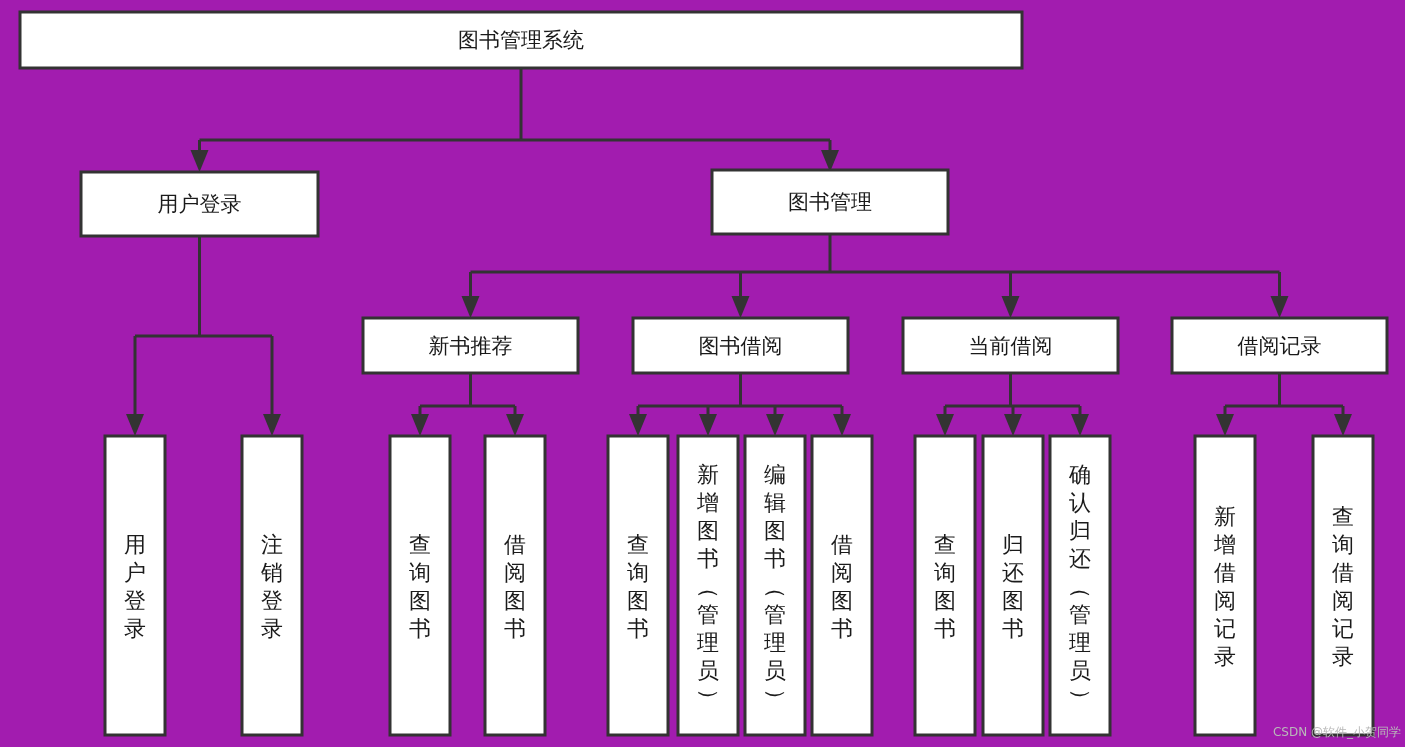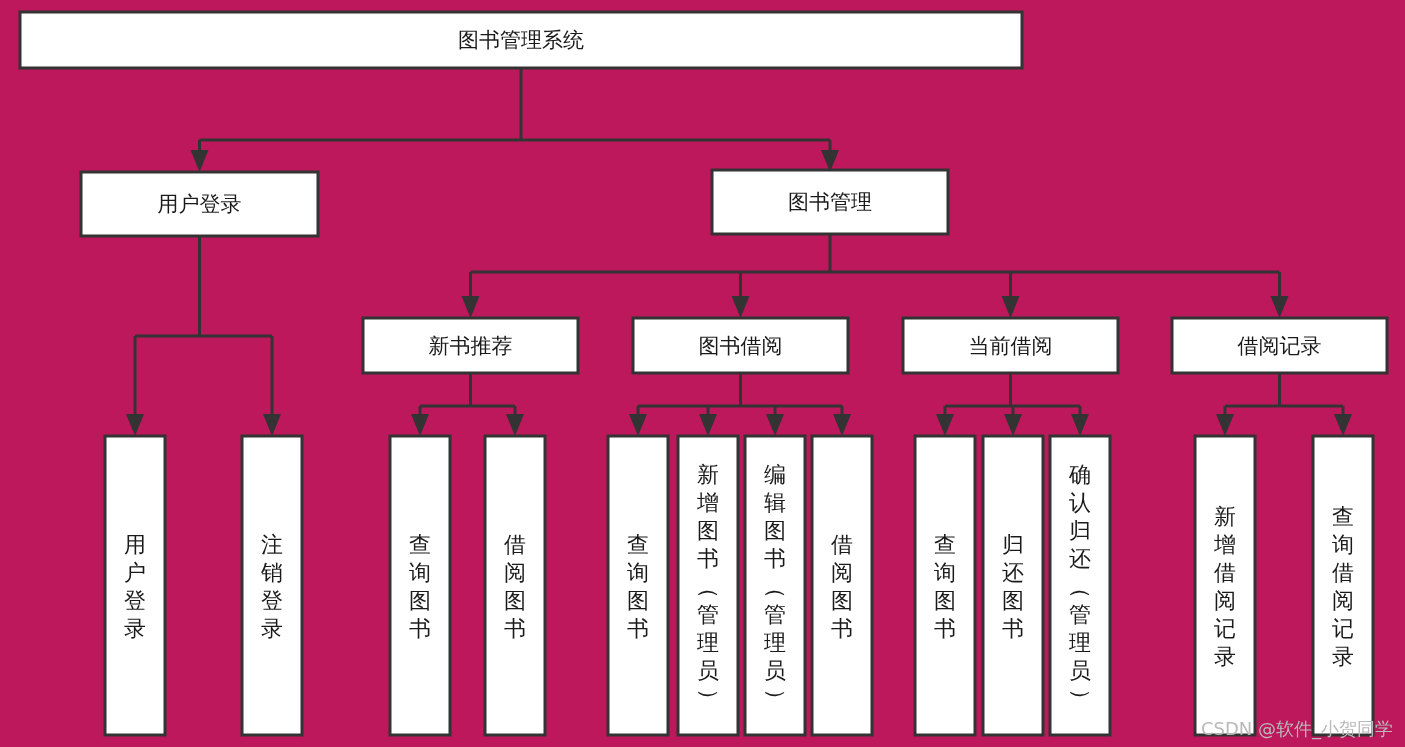--- a/index.html
+++ b/index.html
@@ -11,21 +11,21 @@
   body {
     width: 1405px;
     height: 747px;
     overflow: hidden;
     font-family: "DejaVu Sans", "Liberation Sans", sans-serif;
   }
   #diagram-root {
     position: relative;
     width: 1405px;
     height: 747px;
-    background: #be185d;
+    background: #a21caf;
   }
   svg.diagram-canvas {
     position: absolute;
     top: 0;
     left: 0;
     width: 1405px;
     height: 747px;
     display: block;
   }
   .node-box {
@@ -44,24 +44,24 @@
     stroke: #333333;
     stroke-width: 3;
     fill: none;
   }
   .arrow-head {
     fill: #333333;
     stroke: none;
   }
   .watermark-text {
     position: absolute;
-    right: 12px;
+    right: 4px;
     bottom: 6px;
     font-family: "DejaVu Sans", "Liberation Sans", sans-serif;
-    font-size: 18px;
+    font-size: 12px;
     color: #b9b9b9;
     white-space: nowrap;
     user-select: none;
   }
 </style>
 </head>
 <body>
 
 <div id="diagram-root">
 

